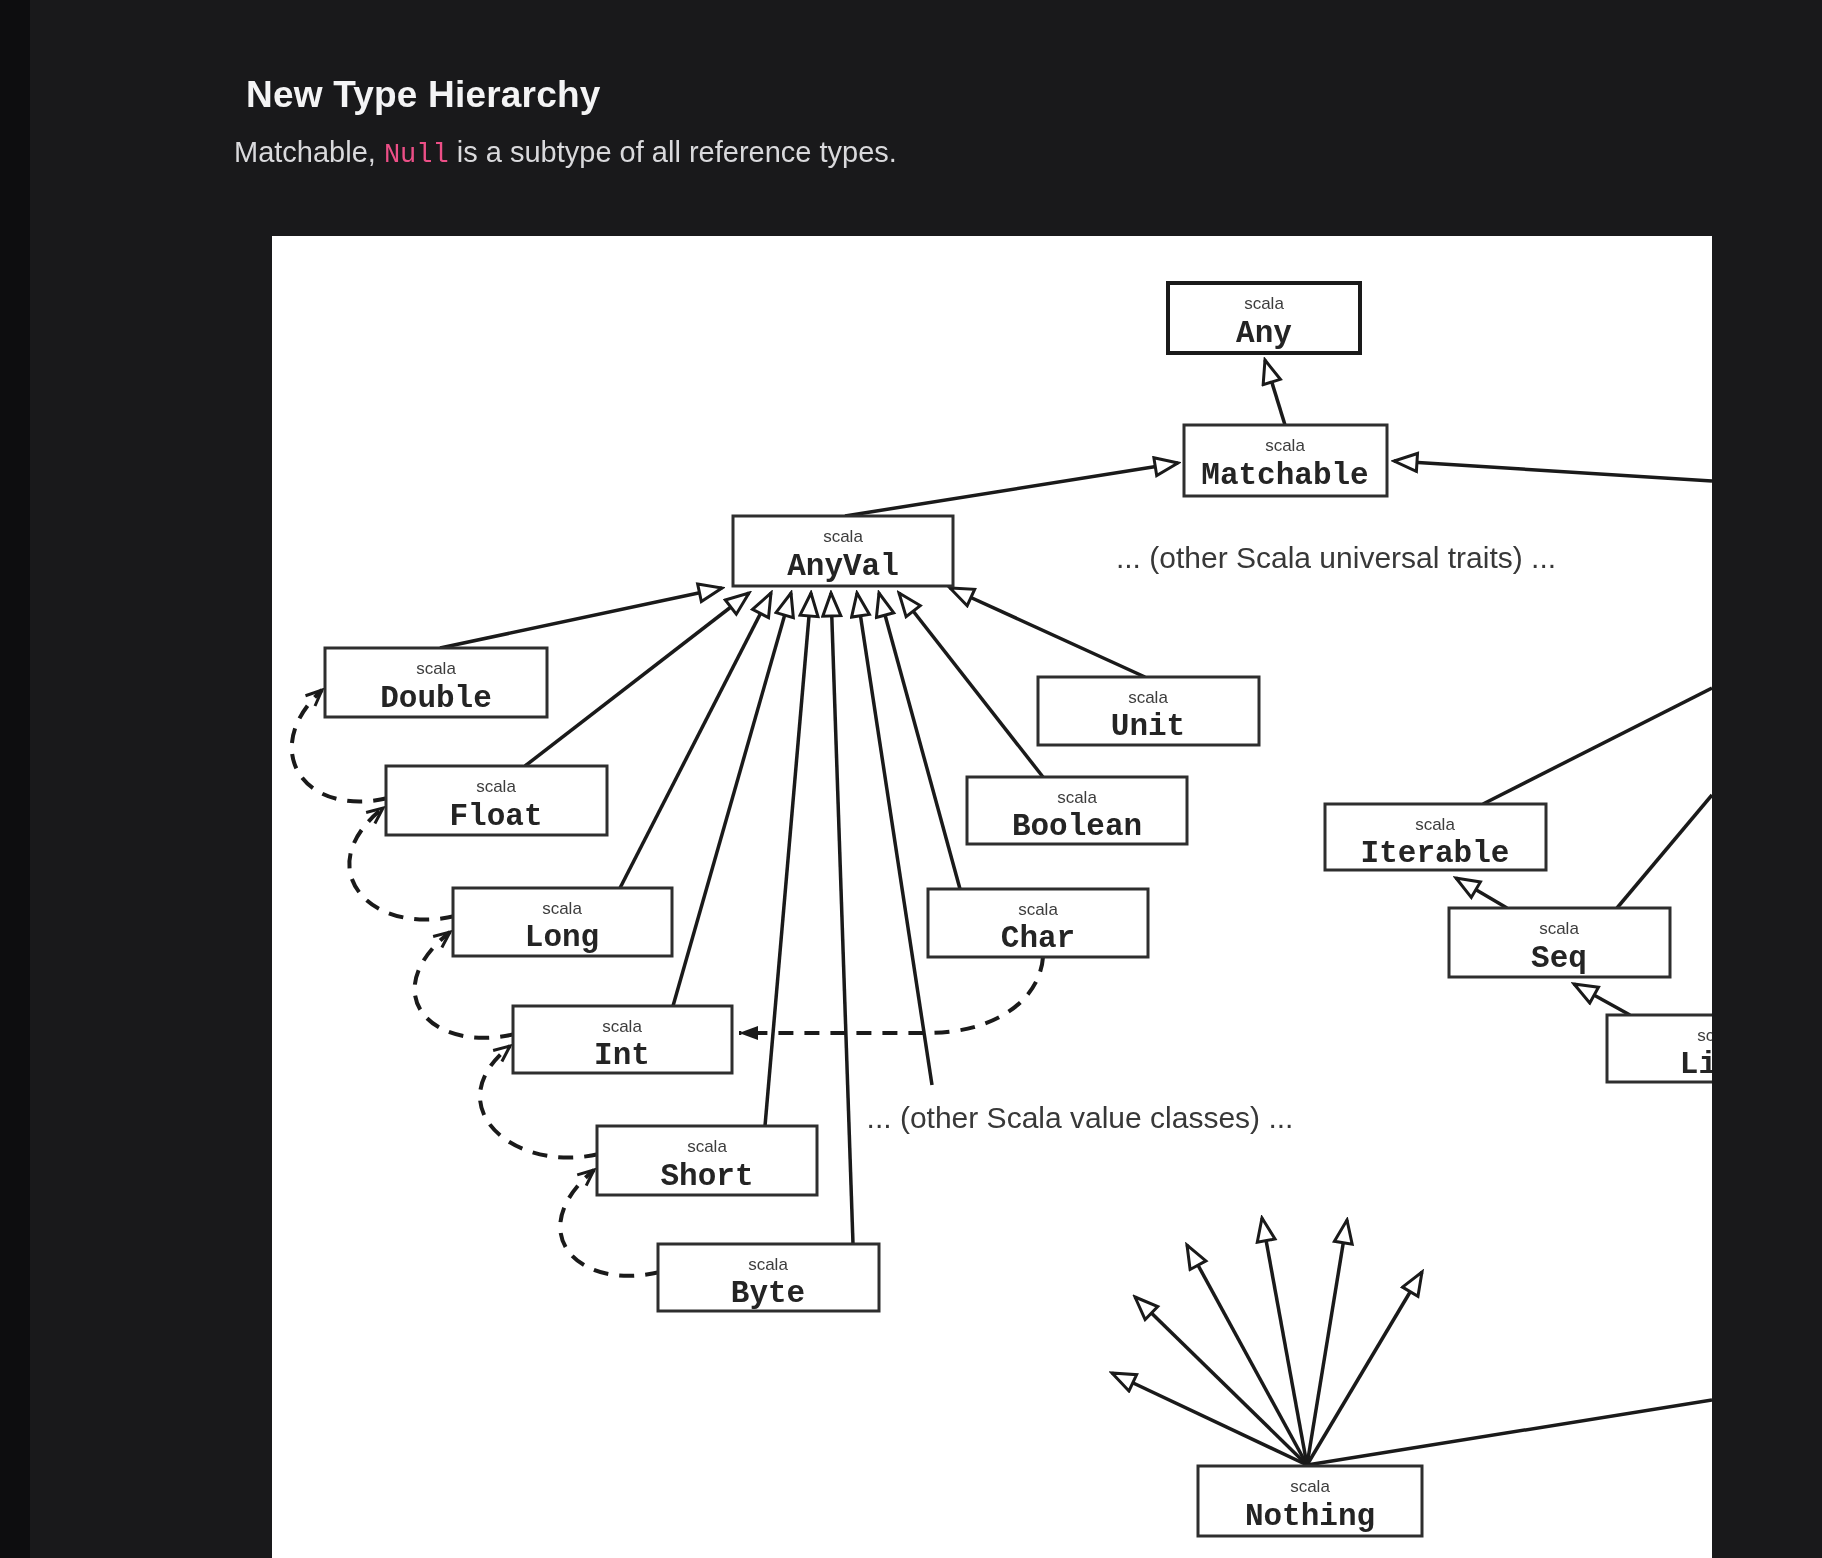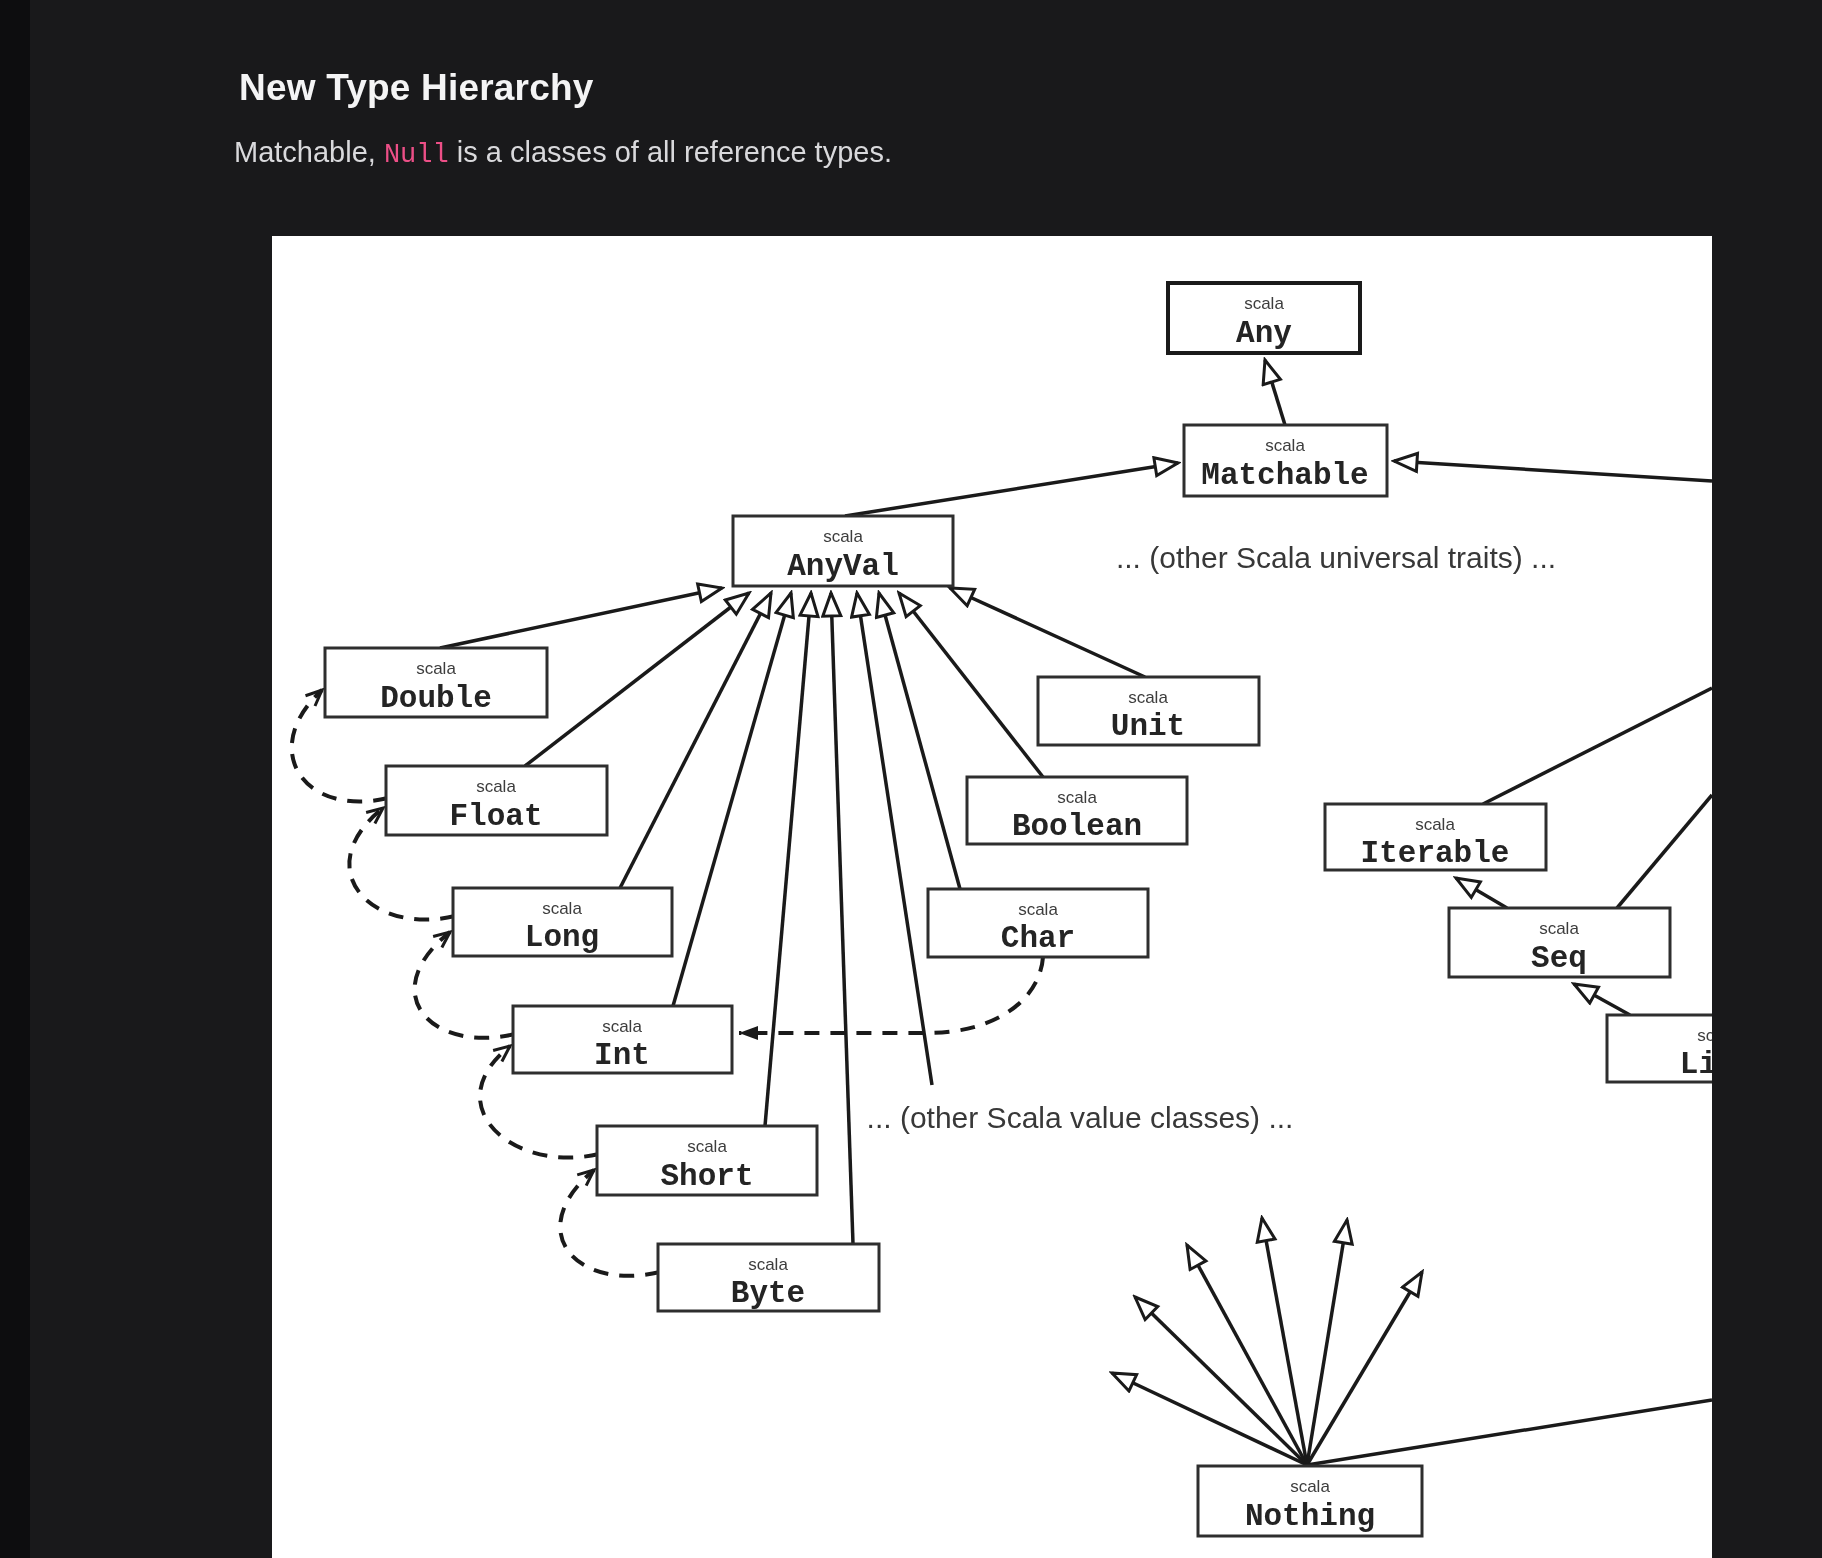--- a/index.html
+++ b/index.html
@@ -8,21 +8,21 @@
     background:#19191b;
     position:relative;
     overflow:hidden;
     font-family:"Liberation Sans",sans-serif;
   }
   .left-strip{
     position:absolute;left:0;top:0;width:30px;height:1558px;
     background:#0d0d0f;
   }
   .page-title{
-    position:absolute;left:234px;top:62px;margin:5px;
+    position:absolute;left:234px;top:62px;margin:12px;
     font-size:37px;font-weight:bold;color:#f4f4f5;
     letter-spacing:0.2px;
   }
   .intro{
     position:absolute;left:234px;top:136px;margin:0;
     font-size:29px;color:#d9d9dc;font-weight:400;
   }
   .intro code{
     font-family:"Liberation Mono",monospace;
     font-size:27px;color:#ec4f87;margin-top:38px;
@@ -49,21 +49,21 @@
   .edge{stroke:#1a1a1a;stroke-width:3.5px;fill:none;}
   .dashed{stroke:#1a1a1a;stroke-width:4px;fill:none;stroke-dasharray:15 11;}
 </style>
 </head>
 <body>
 
 <div class="left-strip"></div>
 
 <h1 class="page-title">New Type Hierarchy</h1>
 
-<p class="intro"><span>Matchable, </span><code>Null</code><span> is a classes of all reference types.</span></p>
+<p class="intro"><span>Matchable, </span><code>Null</code><span> is a subtype of all reference types.</span></p>
 
 <div class="diagram">
 <svg width="1440" height="1322" viewBox="0 0 1440 1322">
   <defs>
     <marker id="mh" markerUnits="userSpaceOnUse" markerWidth="28" markerHeight="24" refX="25" refY="11" orient="auto">
       <path d="M2,2 L25,11 L2,20 Z" fill="#ffffff" stroke="#1a1a1a" stroke-width="3"></path>
     </marker>
     <marker id="mo" markerUnits="userSpaceOnUse" markerWidth="24" markerHeight="22" refX="20" refY="10" orient="auto">
       <path d="M4,3 L20,10 L4,17" fill="none" stroke="#1a1a1a" stroke-width="3"></path>
     </marker>

